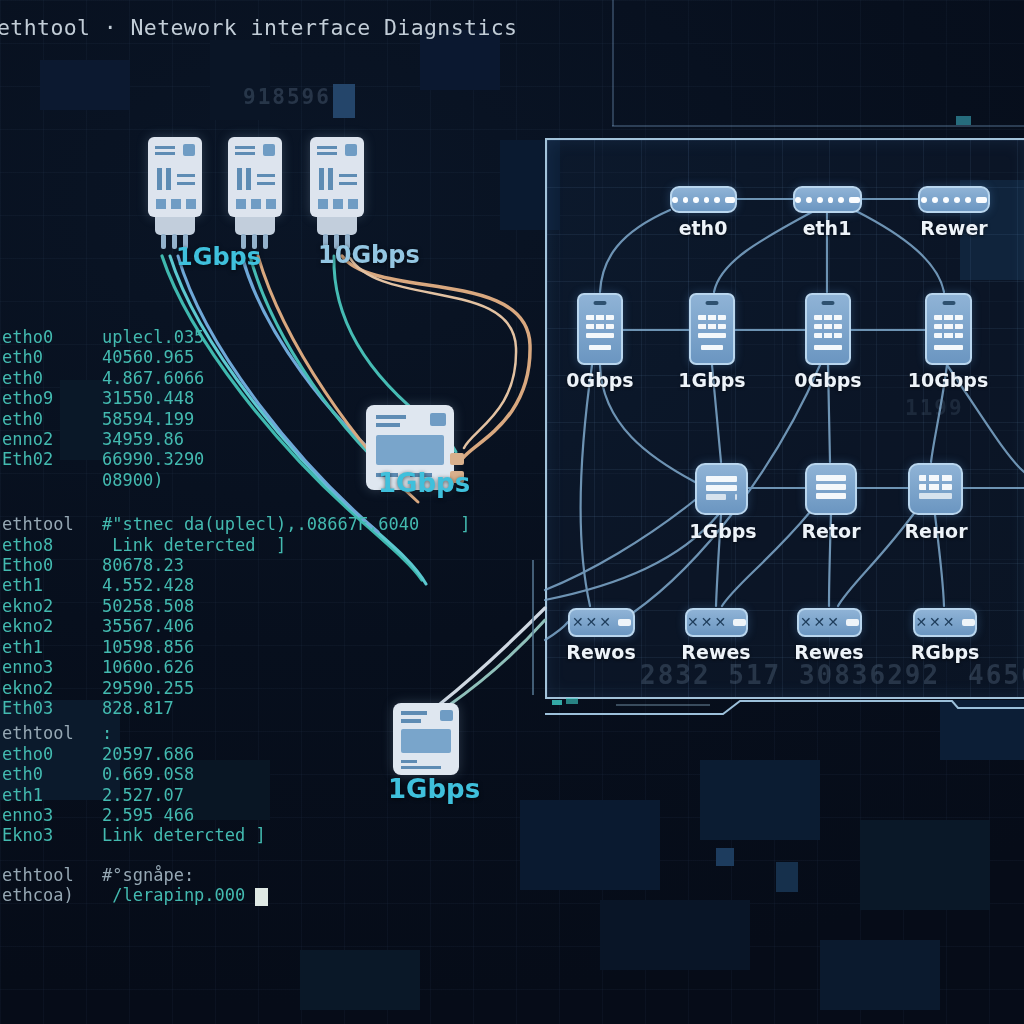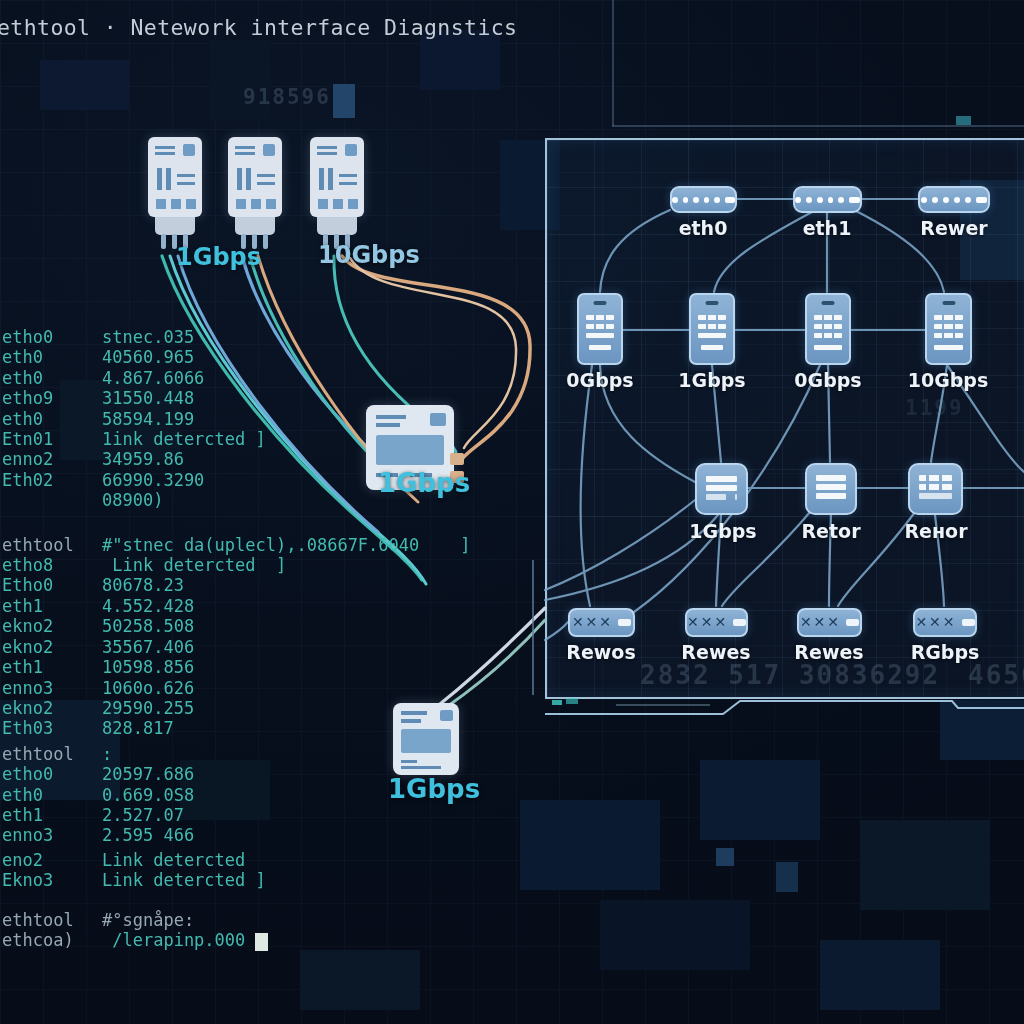--- a/index.html
+++ b/index.html
@@ -168,45 +168,43 @@
       <path d="M695,500 C645,540 590,572 545,590"></path>
       <path d="M545,600 C620,585 680,560 718,515"></path>
       <path d="M545,640 C558,632 564,627 568,622"></path>
     </g>
 
   </svg>
 
   <div class="title">ethtool · Netework interface Diagnstics</div>
 
   <div id="term">
-      <div class="trow"><span class="tn">etho0</span><span class="tv">stnec.035</span></div>
+      <div class="trow"><span class="tn">etho0</span><span class="tv">uplecl.035</span></div>
       <div class="trow"><span class="tn">eth0</span><span class="tv">40560.965</span></div>
       <div class="trow"><span class="tn">eth0</span><span class="tv">4.867.6066</span></div>
       <div class="trow"><span class="tn">etho9</span><span class="tv">31550.448</span></div>
       <div class="trow"><span class="tn">eth0</span><span class="tv">58594.199</span></div>
-      <div class="trow"><span class="tn">Etn01</span><span class="tv">1ink detercted ]</span></div>
       <div class="trow"><span class="tn">enno2</span><span class="tv">34959.86</span></div>
       <div class="trow"><span class="tn">Eth02</span><span class="tv">66990.3290</span></div>
       <div class="trow"><span class="tn"></span><span class="tv">08900)</span></div>
       <div class="trow" style="margin-top: 24px;"><span class="tn gray">ethtool</span><span class="tv">#"stnec da(uplecl),.08667F.6040    ]</span></div>
       <div class="trow"><span class="tn">etho8</span><span class="tv"> Link detercted  ]</span></div>
       <div class="trow"><span class="tn">Etho0</span><span class="tv">80678.23</span></div>
       <div class="trow"><span class="tn">eth1</span><span class="tv">4.552.428</span></div>
       <div class="trow"><span class="tn">ekno2</span><span class="tv">50258.508</span></div>
       <div class="trow"><span class="tn">ekno2</span><span class="tv">35567.406</span></div>
       <div class="trow"><span class="tn">eth1</span><span class="tv">10598.856</span></div>
       <div class="trow"><span class="tn">enno3</span><span class="tv">1060o.626</span></div>
       <div class="trow"><span class="tn">ekno2</span><span class="tv">29590.255</span></div>
       <div class="trow"><span class="tn">Eth03</span><span class="tv">828.817</span></div>
       <div class="trow" style="margin-top: 5px;"><span class="tn gray">ethtool</span><span class="tv">:</span></div>
       <div class="trow"><span class="tn">etho0</span><span class="tv">20597.686</span></div>
       <div class="trow"><span class="tn">eth0</span><span class="tv">0.669.0S8</span></div>
       <div class="trow"><span class="tn">eth1</span><span class="tv">2.527.07</span></div>
       <div class="trow"><span class="tn">enno3</span><span class="tv">2.595 466</span></div>
-      <div class="trow" style="margin-top: 4px;"><span class="tn">eno2</span><span class="tv">Link detercted</span></div>
       <div class="trow"><span class="tn">Ekno3</span><span class="tv">Link detercted ]</span></div>
       <div class="trow" style="margin-top: 19px;"><span class="tn gray">ethtool</span><span class="tv gray">#°sgnåpe:</span></div>
       <div class="trow"><span class="tn gray">ethcoa)</span><span class="tv"> /lerapinp.000</span><span class="cursor"></span></div>
     </div>
 
   <div class="plug" style="left:148px;top:137px">
     <div class="l1"></div>
       <div class="l2"></div>
       <div class="sq"></div>
     <div class="v1"></div>

